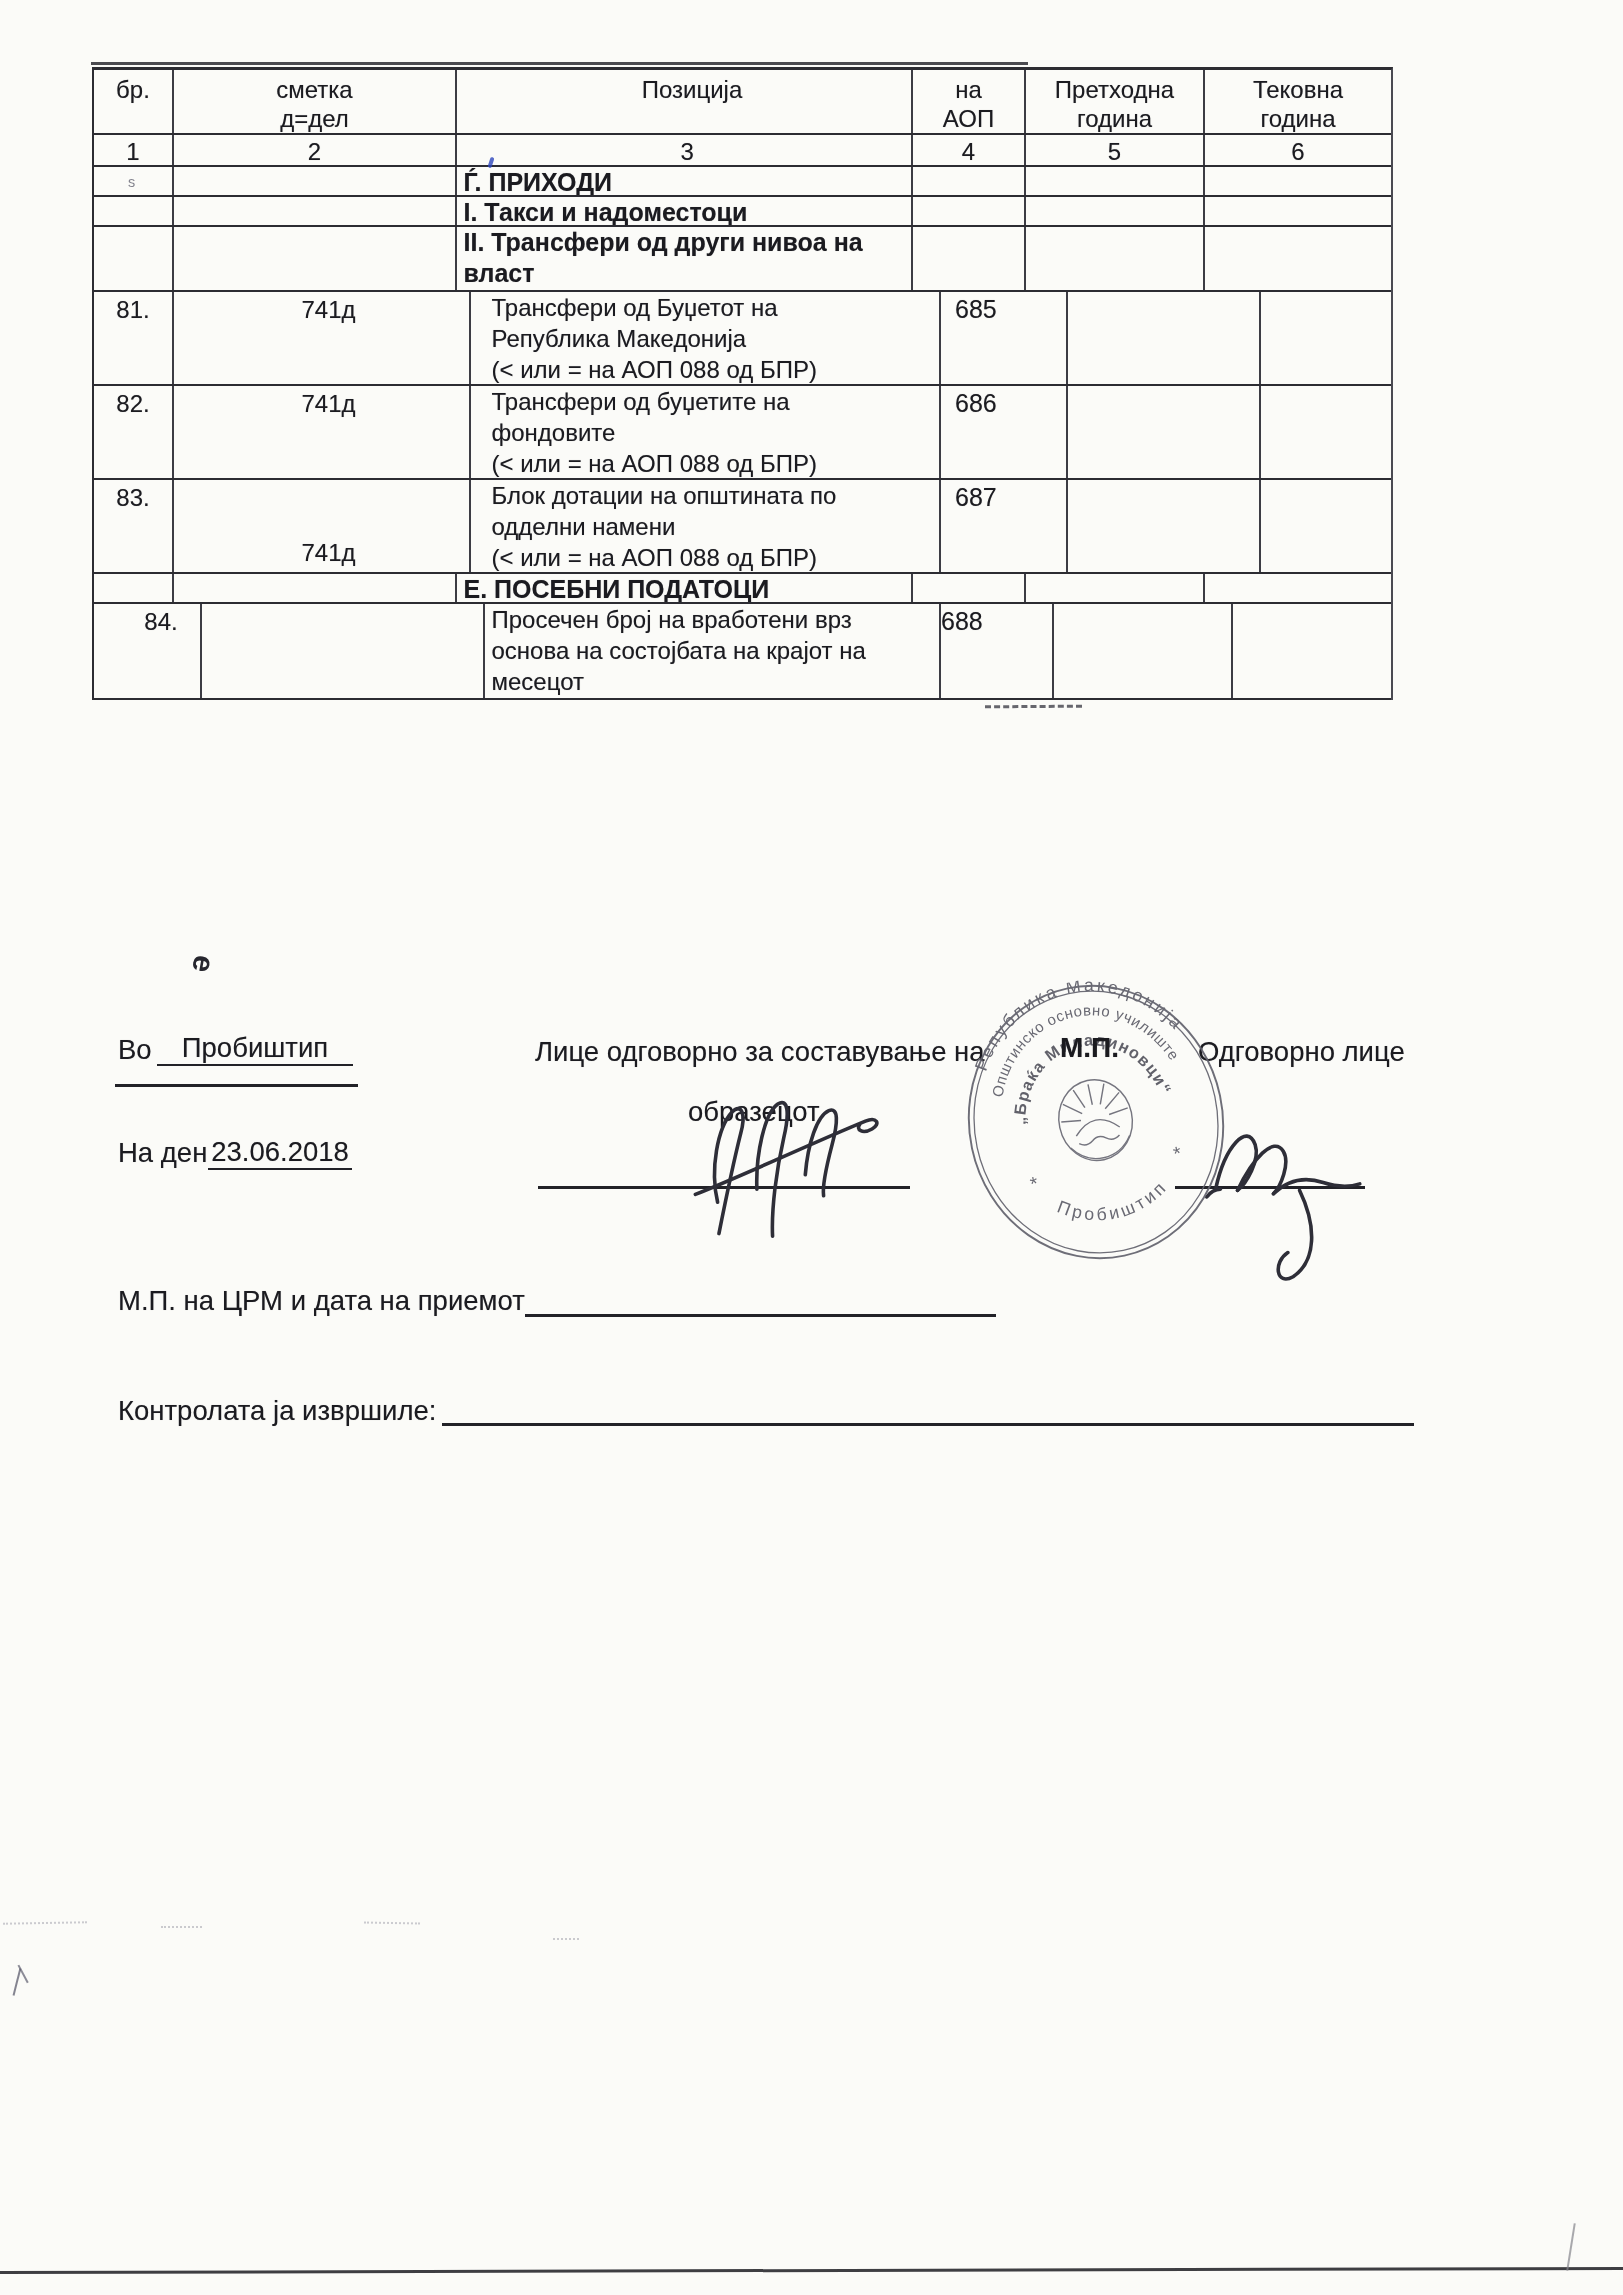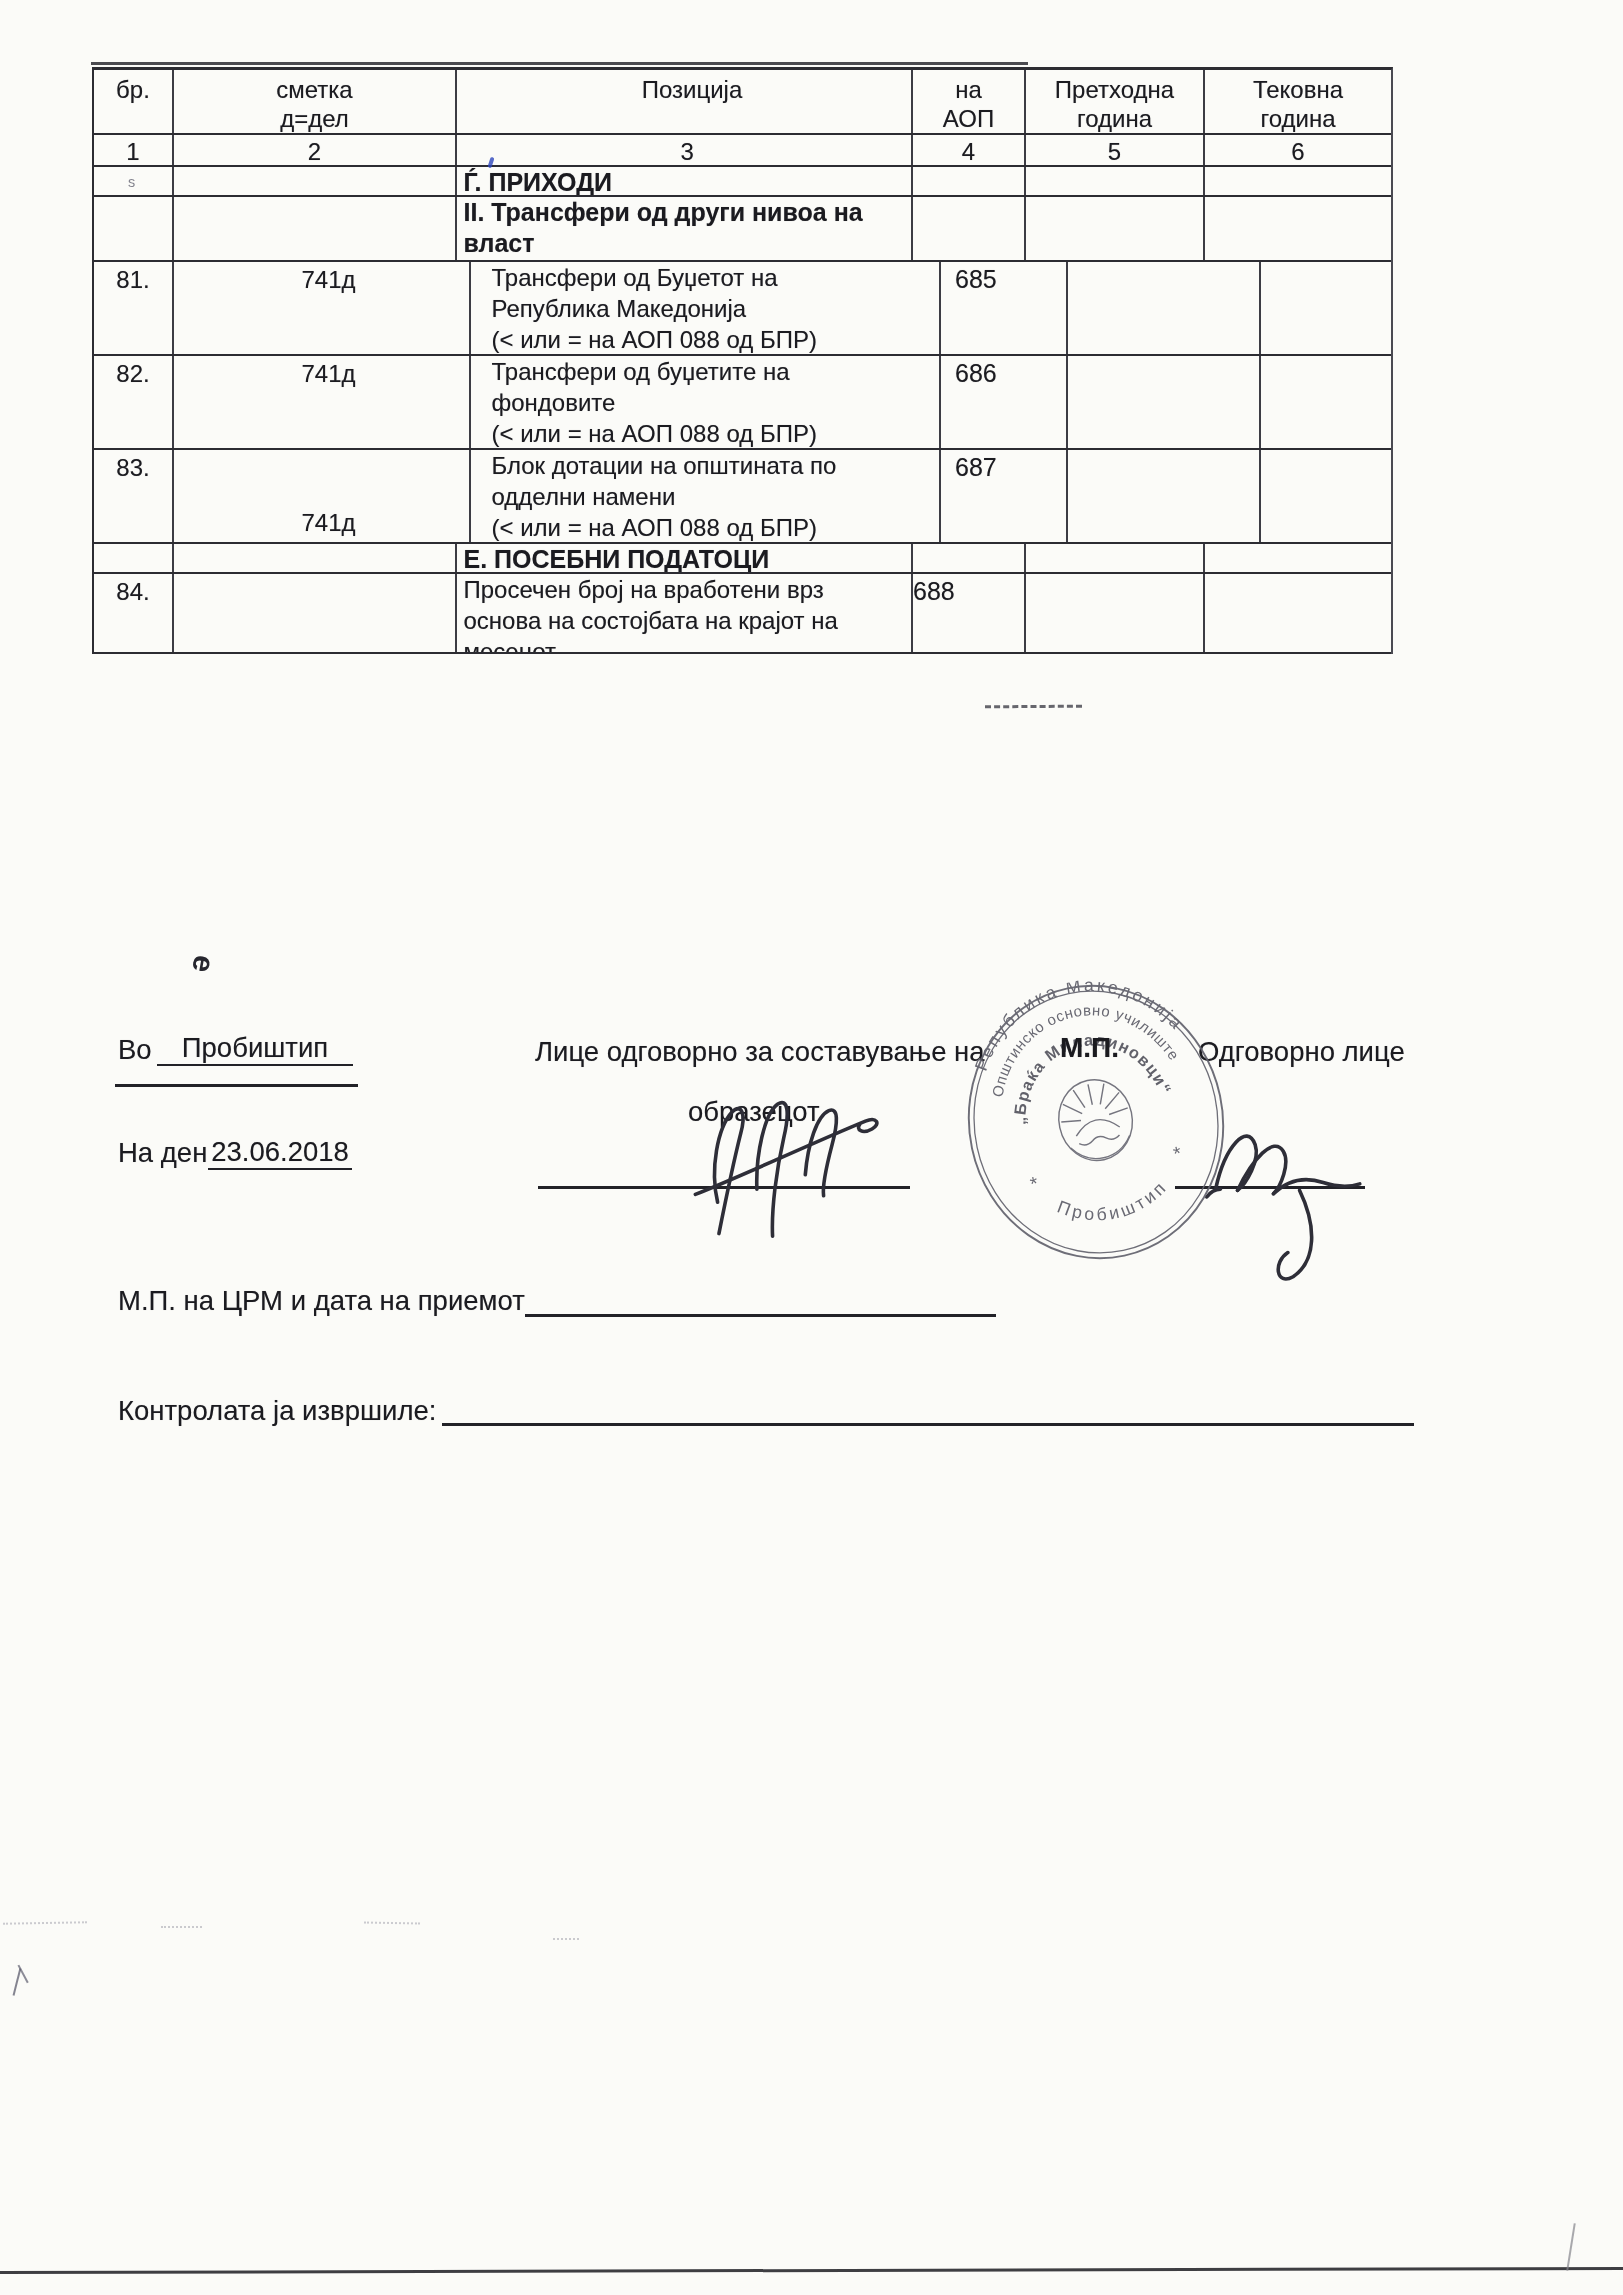--- a/index.html
+++ b/index.html
@@ -49,21 +49,21 @@
   .c5{ flex:1; }
   .t-header{ height:65px; }
   .t-header .cell{ display:flex; flex-direction:column; align-items:center; padding-top:5.2px; line-height:29px; font-size:24px; }
   .t-header .c2{ padding-left:16px; }
   .t-nums{ height:32px; }
   .t-nums .cell{ text-align:center; line-height:30px; }
   .sec1{ height:30px; }
   .sec2{ height:65px; }
   .l2{ height:63px; }
   .l3{ height:94px;gap:14px; }
-  .l3x{ height:80px; }
+  .l3x{ height:96px;padding-left:28px; }
   .pos-line{ white-space:nowrap; }
   .sec .pos-line{ font-weight:bold; font-size:25px; }
   .numcell{ padding-top:2px; }
   .acct-bottom{ display:flex; flex-direction:column; justify-content:flex-end; padding-bottom:3.9px; }
   .aop{ padding-top:2px; font-size:25px; }
 
   
   .dash-mark{
     position:absolute; left:985px; top:705px; width:97px; height:0;
     border-top:3.3px dashed #41414b; opacity:.8; transform:rotate(-.4deg);
@@ -139,20 +139,30 @@
         <div class="cell c2 numcell">3</div>
         <div class="cell c3 numcell">4</div>
         <div class="cell c4 numcell">5</div>
         <div class="cell c5 numcell">6</div>
       </div>
       <div class="trow sec1 sec">
         <div class="cell c0 numcell"></div>
         <div class="cell c1 numcell"></div>
         <div class="cell c2">
           <div class="pos-line">Ѓ. ПРИХОДИ</div>
+        </div>
+        <div class="cell c3 aop"></div>
+        <div class="cell c4"></div>
+        <div class="cell c5"></div>
+      </div>
+      <div class="trow sec1 sec">
+        <div class="cell c0 numcell"></div>
+        <div class="cell c1 numcell"></div>
+        <div class="cell c2">
+          <div class="pos-line">I. Такси и надоместоци</div>
         </div>
         <div class="cell c3 aop"></div>
         <div class="cell c4"></div>
         <div class="cell c5"></div>
       </div>
       <div class="trow sec2 sec">
         <div class="cell c0 numcell"></div>
         <div class="cell c1 numcell"></div>
         <div class="cell c2">
           <div class="pos-line">II. Трансфери од други нивоа на</div>

